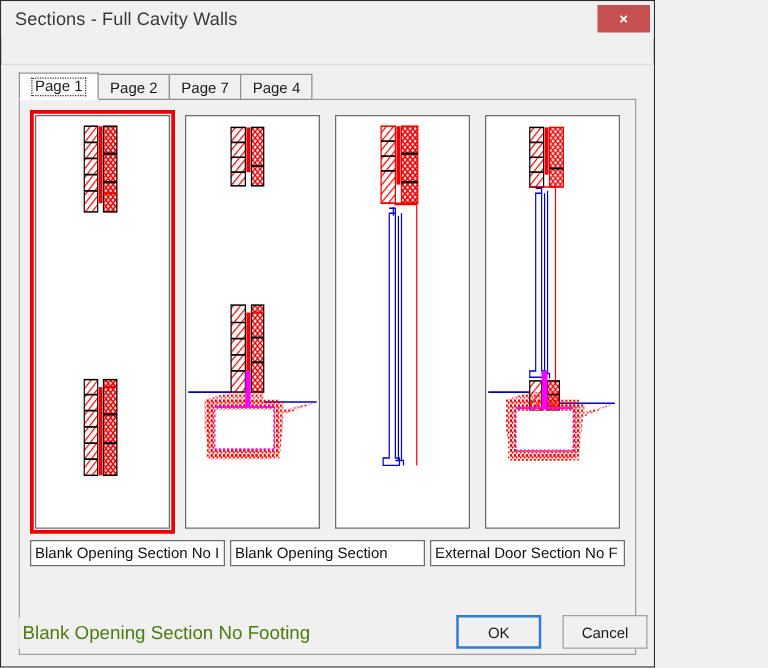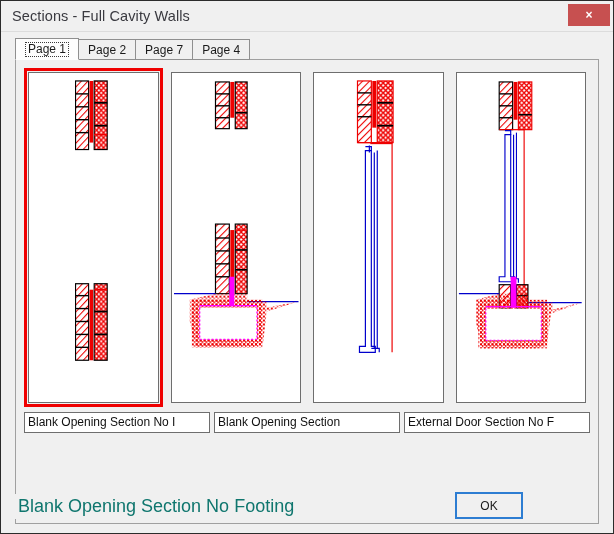--- a/index.html
+++ b/index.html
@@ -5,25 +5,25 @@
   html,body{margin:0;padding:0;}
   body{
     width:614px;height:534px;
     background:#f0f0f0;
     font-family:"Liberation Sans", sans-serif;
     font-size:12px;
     color:#1a1a1a;
     overflow:hidden;
   }
   .window{
-    position:absolute;left:0;top:0;width:614px;height:534px;
+    position:absolute;left:0;top:0;width:524px;height:534px;
     box-sizing:border-box;
     border:1px solid #2b2b2b;
     background:#f0f0f0;
-    display:flex;flex-direction:column;
+    display:flex;flex-direction:column;gap:20px;
   }
   
   .titlebar{
     height:30px;min-height:30px;
     background:#f0f0f0;
     display:flex;align-items:center;
     position:relative;
   }
   .title-text{
     margin-left:11px;
@@ -152,22 +152,22 @@
     position:absolute;
     left:0;right:0;bottom:0;
     height:52px;
   }
   .statusfield{
     position:absolute;
     left:14px;top:13px;
     width:440px;height:25px;
     box-sizing:border-box;
     background:#f0f0f0;
-    color:#0f766e;
-    font-size:18px;
+    color:#4d7c0f;
+    font-size:15px;
     line-height:25px;
     padding-left:3px;
     white-space:nowrap;
     overflow:hidden;
   }
   .btn{
     position:absolute;top:11px;
     width:68px;height:27px;
     box-sizing:border-box;
     background:#f0f0f0;
@@ -432,16 +432,19 @@
         <div class="namefield">External Door Section No F</div>
       </div>
 
     </div>
 
     <div class="footer">
       <div class="statusfield">Blank Opening Section No Footing</div>
       <div class="btn btn-ok">
         <span>OK</span>
       </div>
+      <div class="btn btn-cancel">
+        <span>Cancel</span>
+      </div>
     </div>
 
   </div>
 </div>
 
 </body></html>

